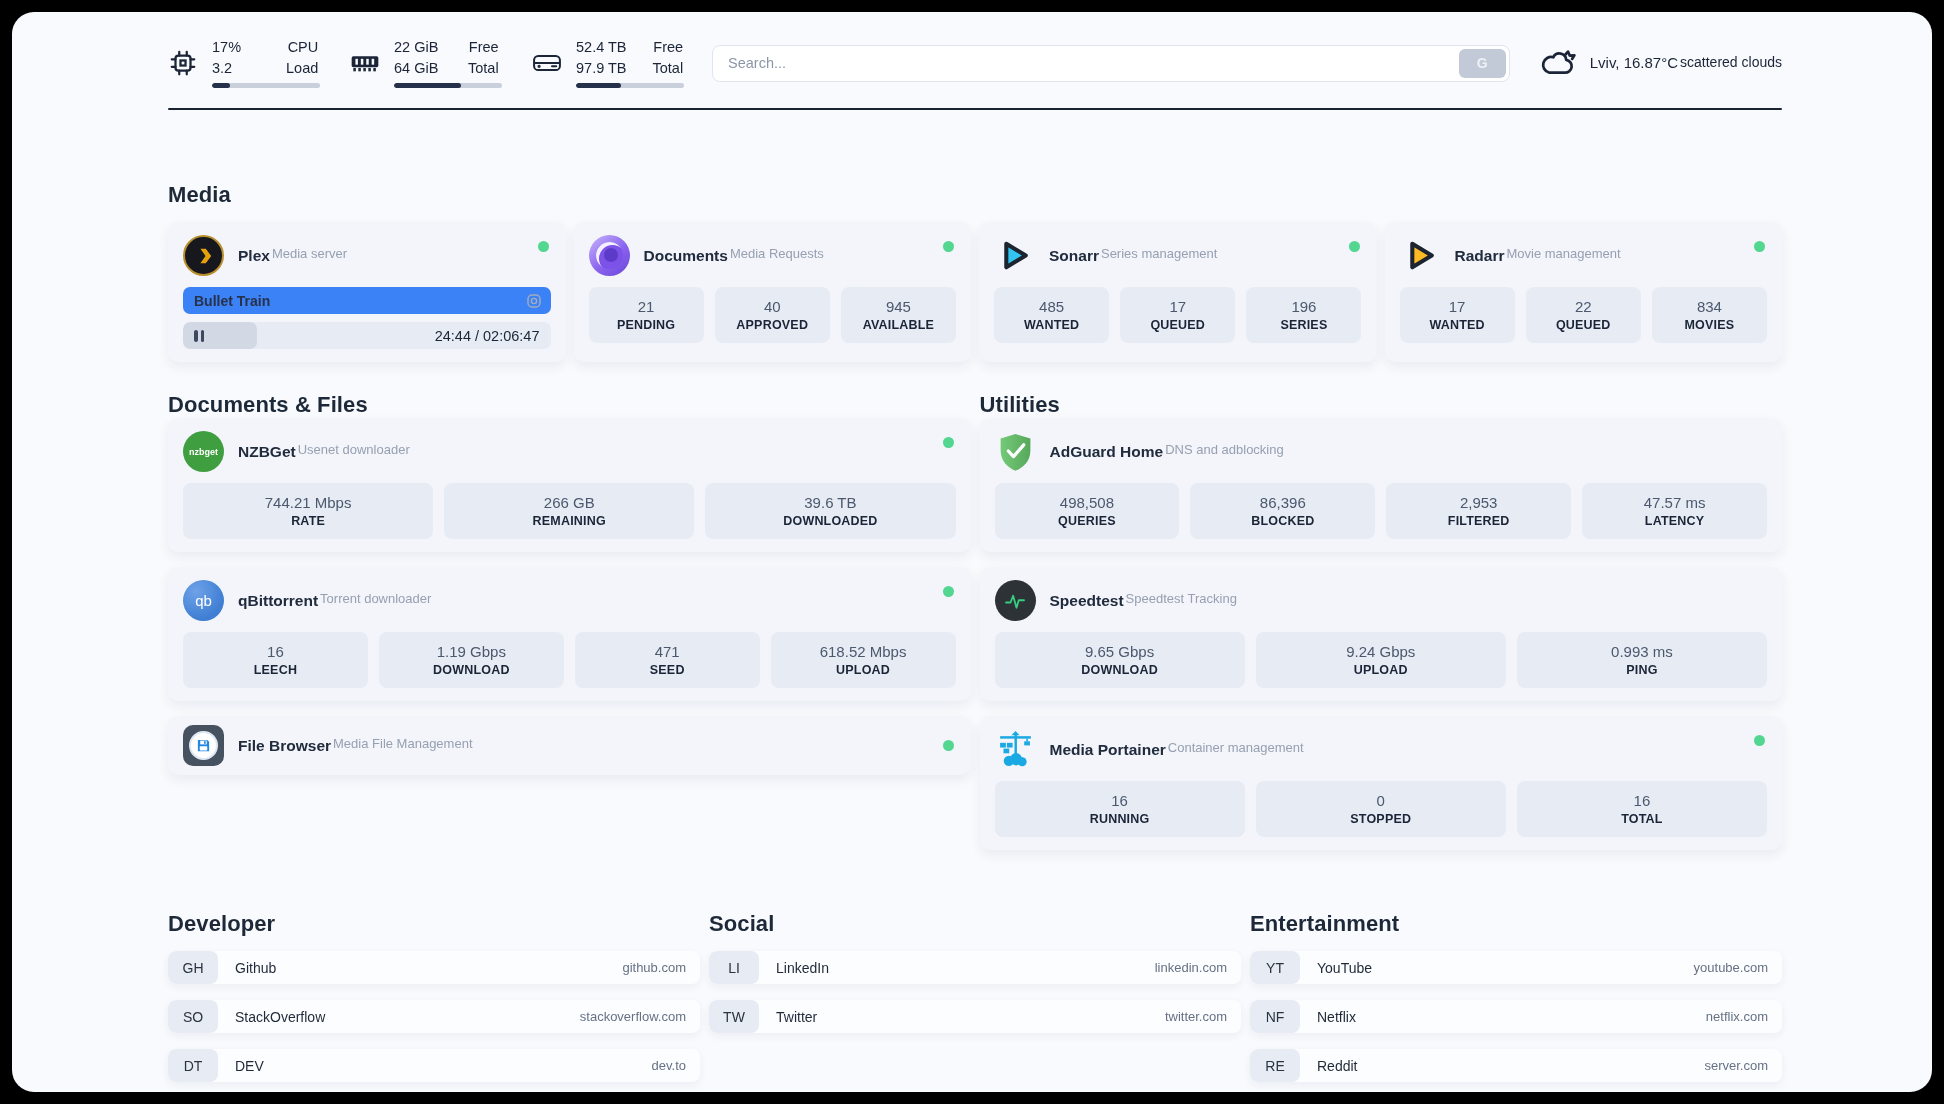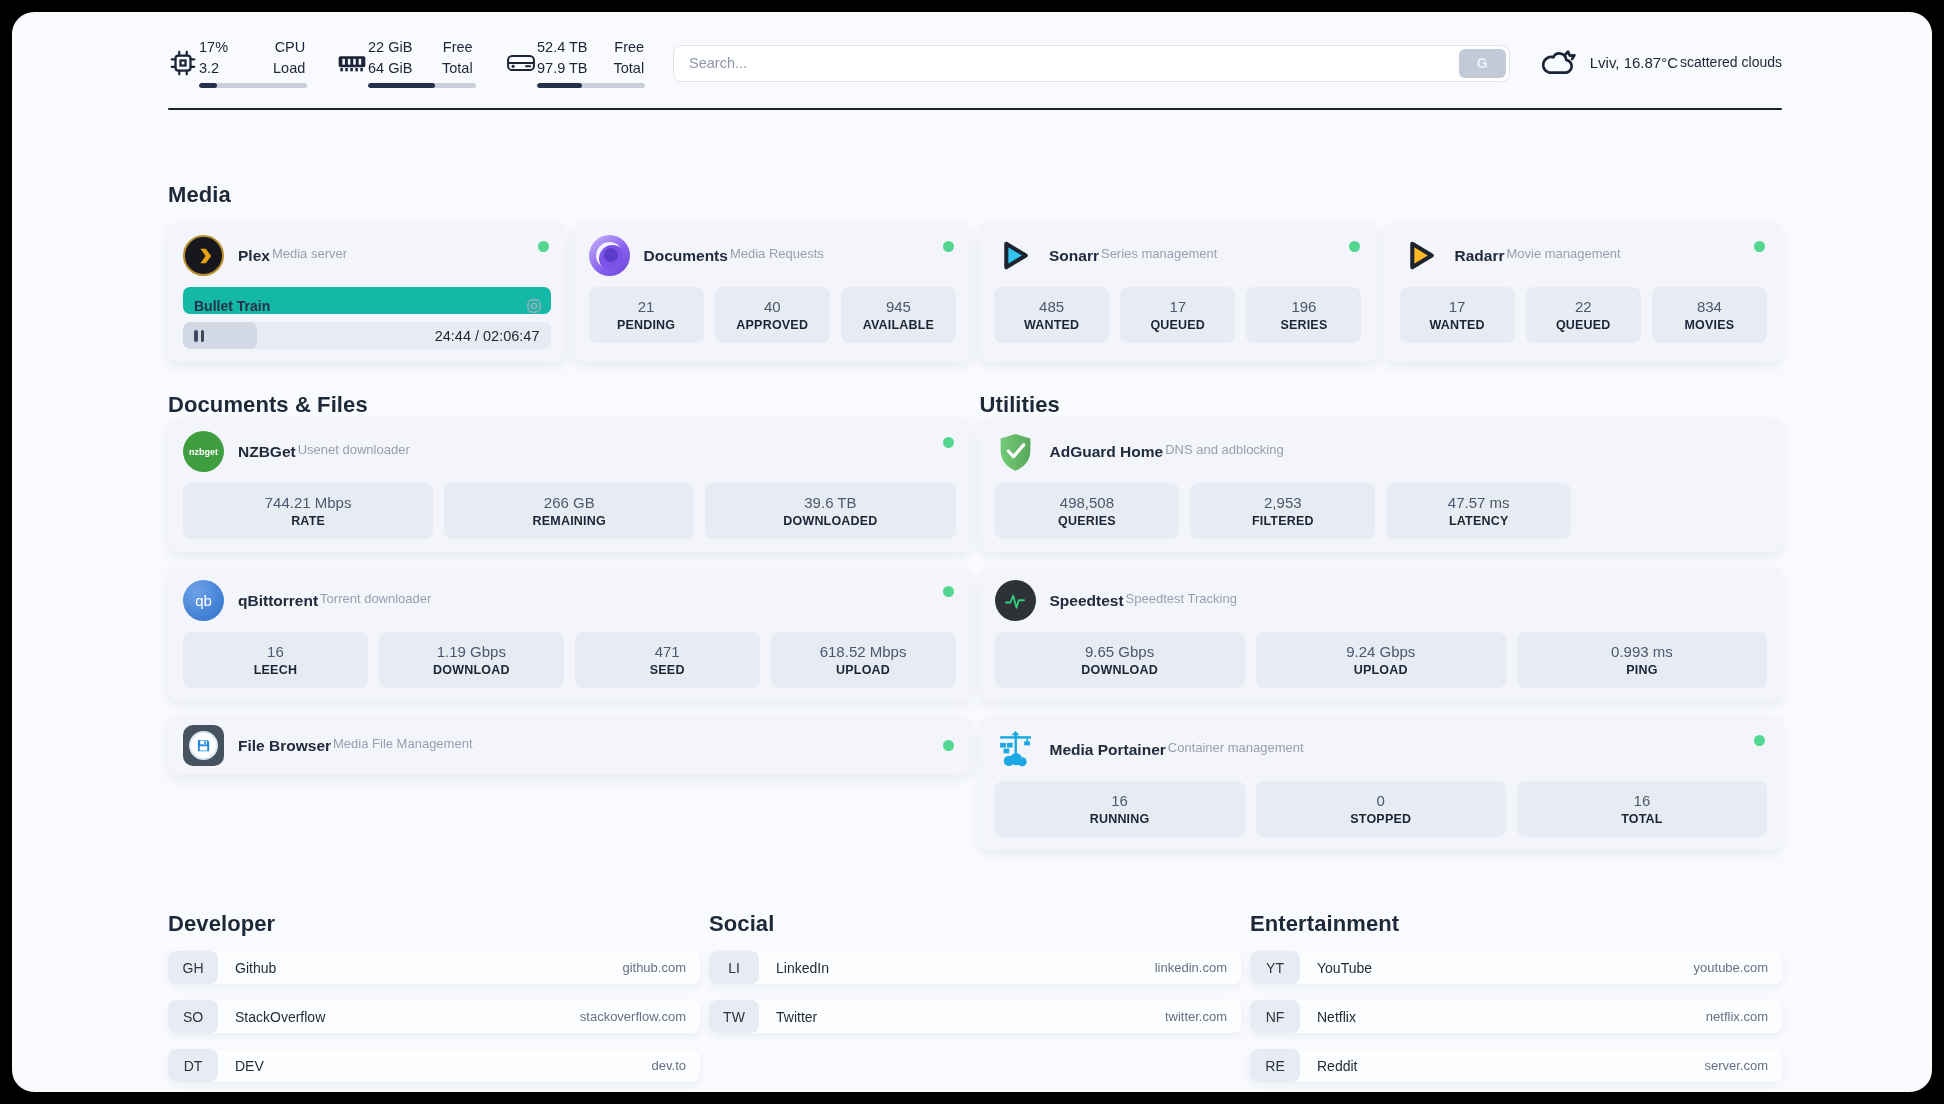--- a/index.html
+++ b/index.html
@@ -2,21 +2,21 @@
 <html><head>
 <meta charset="utf-8">
 <style>
   * { margin:0; padding:0; box-sizing:border-box; }
   html,body { width:1944px; height:1104px; background:#000; font-family:"Liberation Sans", sans-serif; }
   .frame { position:absolute; inset:12px; border-radius:22px; background:#f8fafd; padding:22px 150px 0 156px; overflow:hidden; }
 
   
   .header { display:flex; align-items:center; height:58px; }
   .metrics { display:flex; align-items:center; gap:30px; }
-  .metric { display:flex; align-items:center; gap:1px; }
+  .metric { display:flex; align-items:center; gap:14px; }
   .metric-icon { width:30px; height:30px; color:#1b2537; flex:0 0 auto; }
   .metric-body { display:flex; flex-direction:column; }
   .metric-rows { display:flex; gap:26px; font-size:14.5px; color:#1b2537; }
   .metric-col { display:flex; flex-direction:column; gap:2px; line-height:1.25; }
   .metric-col.vals { min-width:48px; }
   .metric-col.labs { text-align:right; }
   .metric-bar { margin-top:6px; width:108px; height:5px; border-radius:3px; background:#c9cfdb; overflow:hidden; }
   .metric-bar > div { height:100%; background:#25304a; border-radius:3px; }
 
   .searchwrap { flex:1; margin:0 28px; position:relative; display:flex; align-items:center; }
@@ -46,21 +46,21 @@
   .status-dot { position:absolute; top:19px; right:17px; width:11px; height:11px; border-radius:50%; }
 
   .stats-row { display:grid; gap:11px; margin-top:11px; }
   .cols3 { grid-template-columns:repeat(3,1fr); }
   .cols4 { grid-template-columns:repeat(4,1fr); }
   .stat-box { background:#e7ecf4; border-radius:8px; height:56px; display:flex; flex-direction:column; align-items:center; justify-content:center; gap:3px; }
   .stat-value { font-size:15px; color:#4b586e; }
   .stat-label { font-size:12.5px; font-weight:bold; color:#1b2537; letter-spacing:.2px; }
 
   
-  .plex-media { margin-top:11px; height:27px; background:#14b8a6; border-radius:7px; display:flex; align-items:flex-end; padding:0 9px 0 11px; }
+  .plex-media { margin-top:11px; height:27px; background:#3b82f6; border-radius:7px; display:flex; align-items:center; padding:0 9px 0 11px; }
   .plex-media-title { flex:1; font-size:14px; font-weight:600; color:#27324a; }
   .plex-progress { margin-top:8px; height:27px; background:#e7ecf4; border-radius:7px; position:relative; overflow:hidden; display:flex; align-items:center; }
   .plex-progress-fill { position:absolute; left:0; top:0; bottom:0; background:#d2d9e5; border-radius:7px; }
   .pause-icon { position:relative; margin-left:11px; display:flex; gap:3px; }
   .pause-icon span { width:3.5px; height:12px; background:#3c4860; border-radius:2px; }
   .plex-time { position:absolute; right:11px; font-size:14.5px; color:#1b2537; }
 
   .two-col { margin-top:30px; display:grid; grid-template-columns:1fr 1fr; gap:9px; align-items:start; }
   .col-stack { display:flex; flex-direction:column; }
   .col-stack .section-title { }
@@ -421,20 +421,24 @@
             <span class="app-name">AdGuard Home</span>
             <span class="app-desc">DNS and adblocking</span>
           </div>
         </div>
         <div class="stats-row cols4">
           <div class="stat-box">
             <span class="stat-value">498,508</span>
             <span class="stat-label">QUERIES</span>
           </div>
           <div class="stat-box">
+            <span class="stat-value">86,396</span>
+            <span class="stat-label">BLOCKED</span>
+          </div>
+          <div class="stat-box">
             <span class="stat-value">2,953</span>
             <span class="stat-label">FILTERED</span>
           </div>
           <div class="stat-box">
             <span class="stat-value">47.57 ms</span>
             <span class="stat-label">LATENCY</span>
           </div>
         </div>
       </div>
 

